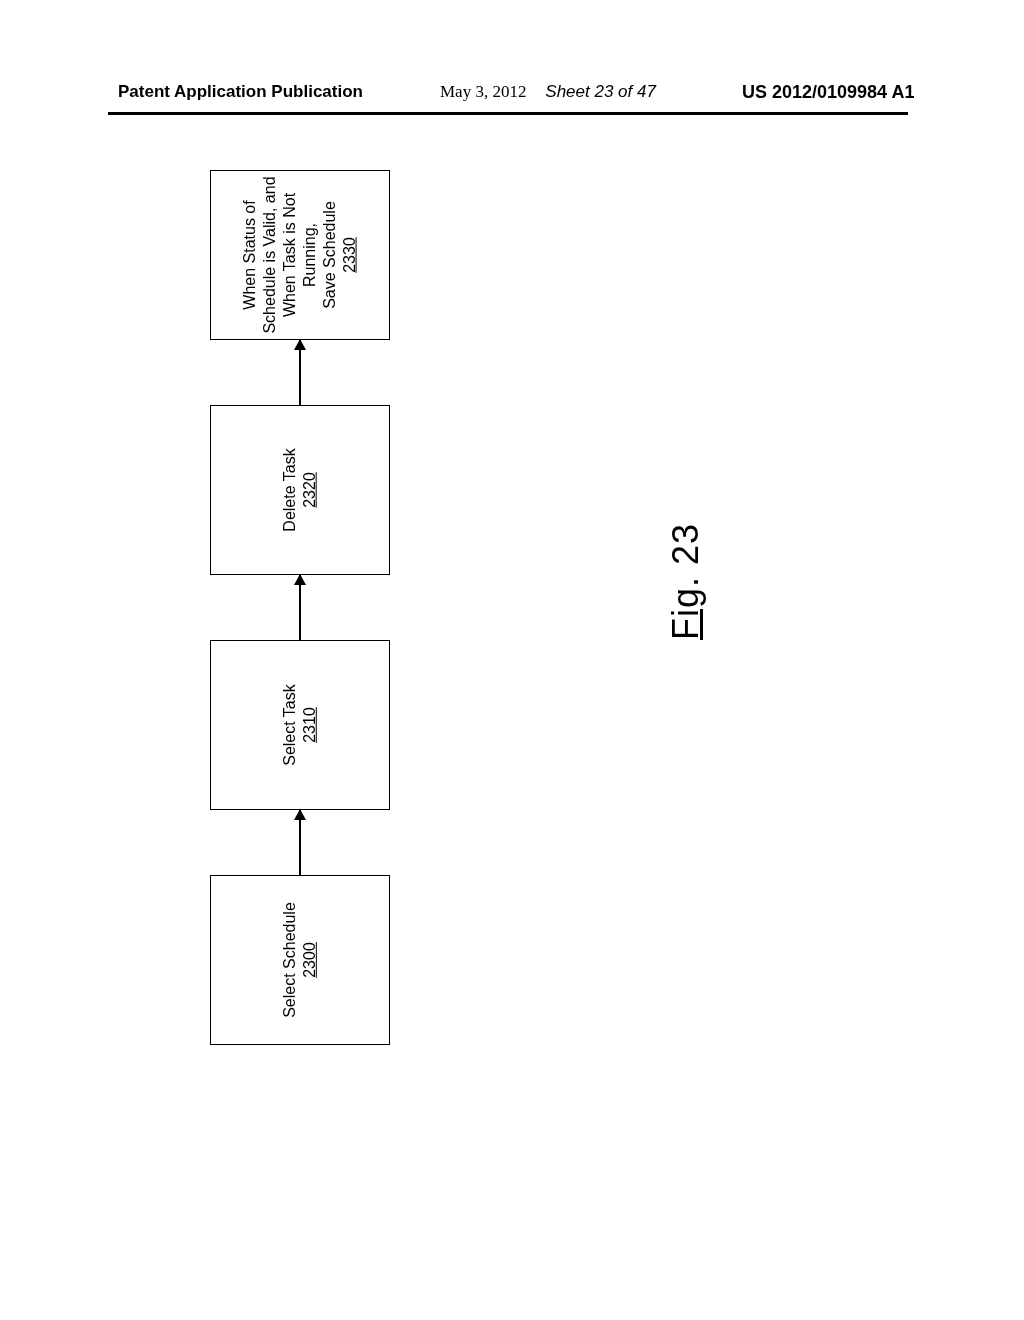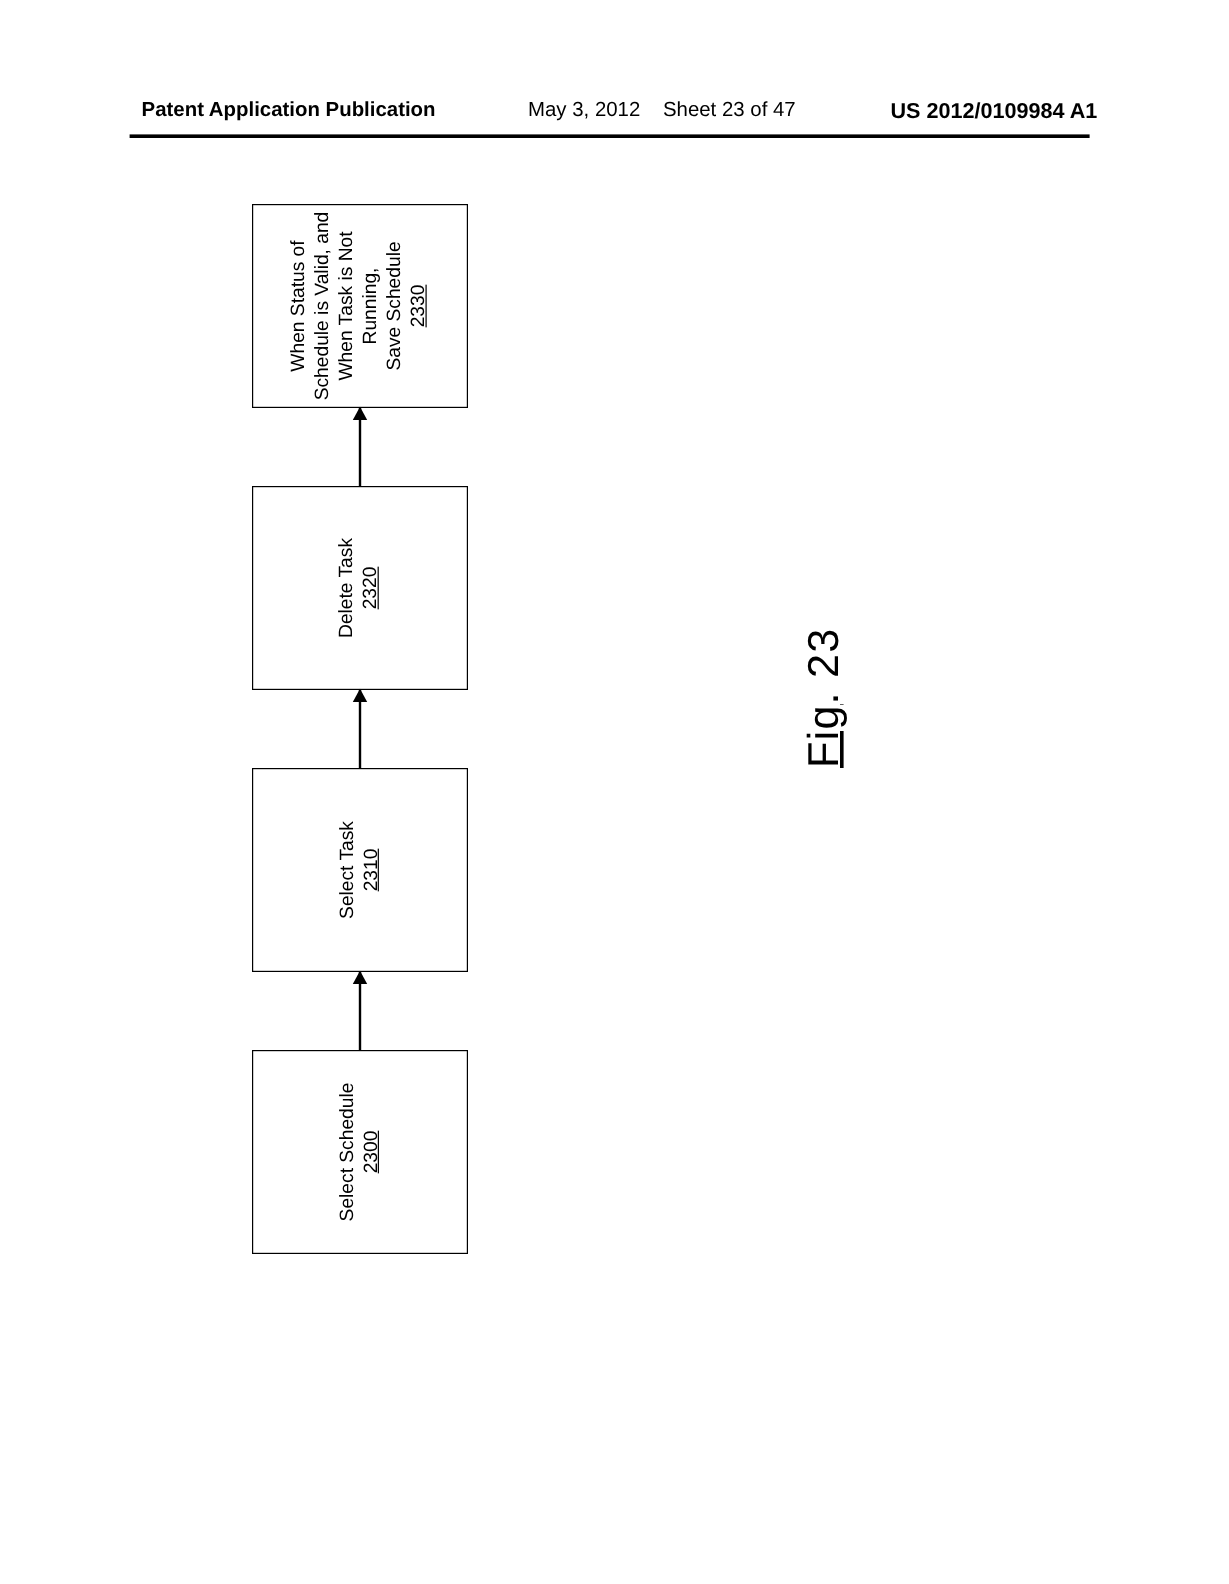--- a/index.html
+++ b/index.html
@@ -31,23 +31,25 @@
     font-weight: bold;
   }
   .header-mid {
     position: absolute;
     left: 440px;
     top: 0;
     font-size: 17px;
   }
   .header-mid .date {
     font-weight: normal;
+    font-family: Liberation Serif, serif;
   }
   .header-mid .sheet {
     font-weight: normal;
+    font-style: italic;
   }
   .header-right {
     position: absolute;
     left: 742px;
     top: 0;
     font-size: 18px;
     font-weight: bold;
   }
   .rule {
     position: absolute;

